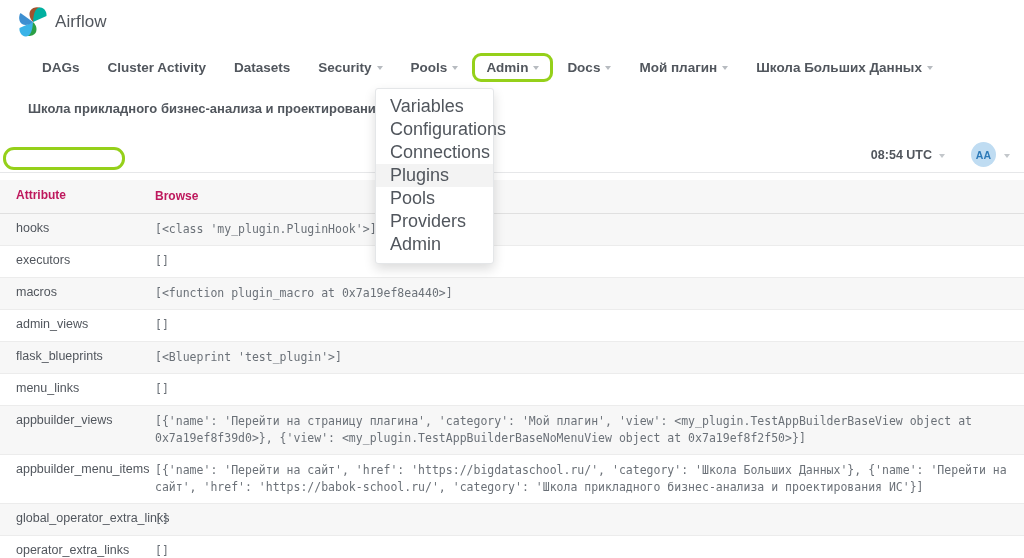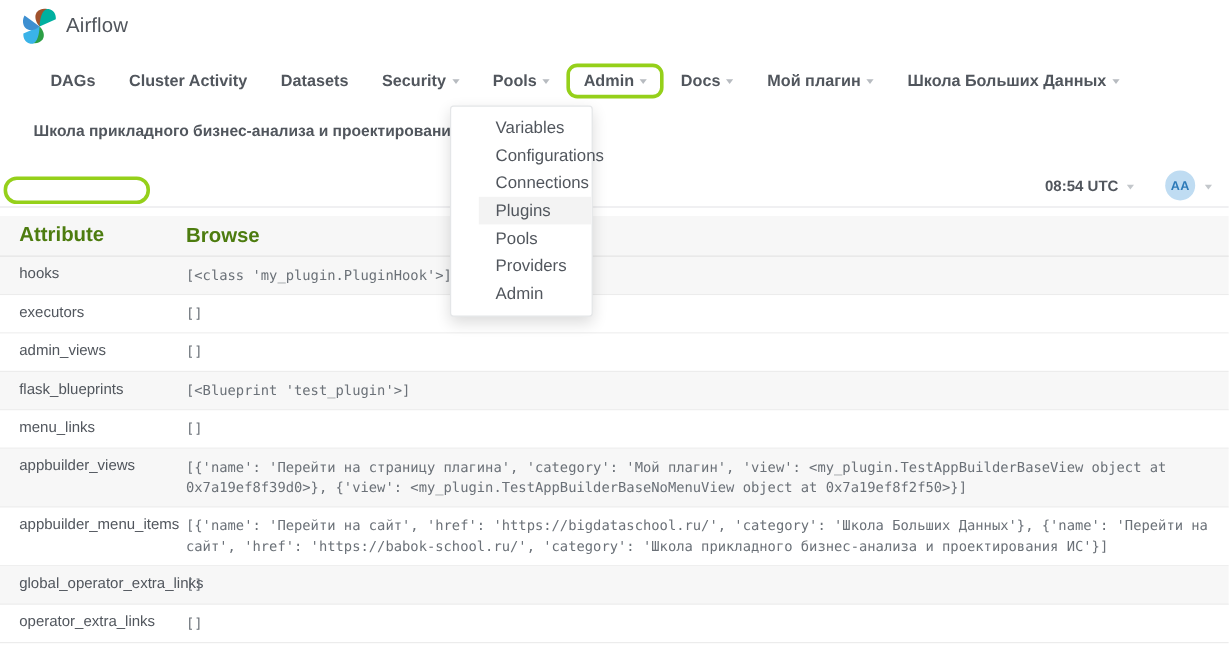--- a/index.html
+++ b/index.html
@@ -59,24 +59,23 @@
     position: absolute; left: 375px; top: 88px; width: 119px;
     background: #ffffff;
     border: 1px solid #e4e6e8;
     border-radius: 3px;
     box-shadow: 0 5px 12px rgba(0,0,0,.14);
     padding: 6px 0 7px 0;
     z-index: 40;
   }
   .ditem {
     position: relative;
-    font-size: 14px; color: #51565d;
+    font-size: 18px; color: #51565d;
     padding: 4px 0 4px 14px; line-height: 15px; white-space: nowrap;
     cursor: pointer;
-    margin-left: 23px;
   }
   .ditem.hl {
     background: #f3f3f3;
   }
   .ditem-ring {
     position: absolute; left: 3px; top: 147px;
     width: 122px; height: 23px;
     border: 3px solid #95d01a; border-radius: 11px;
     pointer-events: none; z-index: 45;
   }
@@ -152,21 +151,21 @@
     flex: 1 1 auto;
     padding: 7px 10px 7px 0;
     font-size: 11.5px; color: #6b7178;
     font-family: "DejaVu Sans Mono", "Liberation Mono", monospace;
     line-height: 17px;
     white-space: pre-wrap;
     word-break: break-word;
   }
   .row.head .cell-attr, .row.head .cell-val {
     font-family: "Liberation Sans", sans-serif;
-    font-size: 17px; font-weight: bold; color: #4d7c0f;
+    font-size: 12px; font-weight: bold; color: #be185d;
     padding-top: 8px; padding-bottom: 8px;
   }
 </style>
 </head>
 <body>
 
 <div id="page">
 
   <div class="logobar">
     <div class="logo-wrap">
@@ -271,20 +270,24 @@
     </div>
 
     <div class="row odd">
       <div class="cell-attr">hooks</div>
       <div class="cell-val">[&lt;class 'my_plugin.PluginHook'&gt;]</div>
     </div>
     <div class="row even">
       <div class="cell-attr">executors</div>
       <div class="cell-val">[]</div>
     </div>
+    <div class="row odd">
+      <div class="cell-attr">macros</div>
+      <div class="cell-val">[&lt;function plugin_macro at 0x7a19ef8ea440&gt;]</div>
+    </div>
     <div class="row even">
       <div class="cell-attr">admin_views</div>
       <div class="cell-val">[]</div>
     </div>
     <div class="row odd">
       <div class="cell-attr">flask_blueprints</div>
       <div class="cell-val">[&lt;Blueprint 'test_plugin'&gt;]</div>
     </div>
     <div class="row even">
       <div class="cell-attr">menu_links</div>

